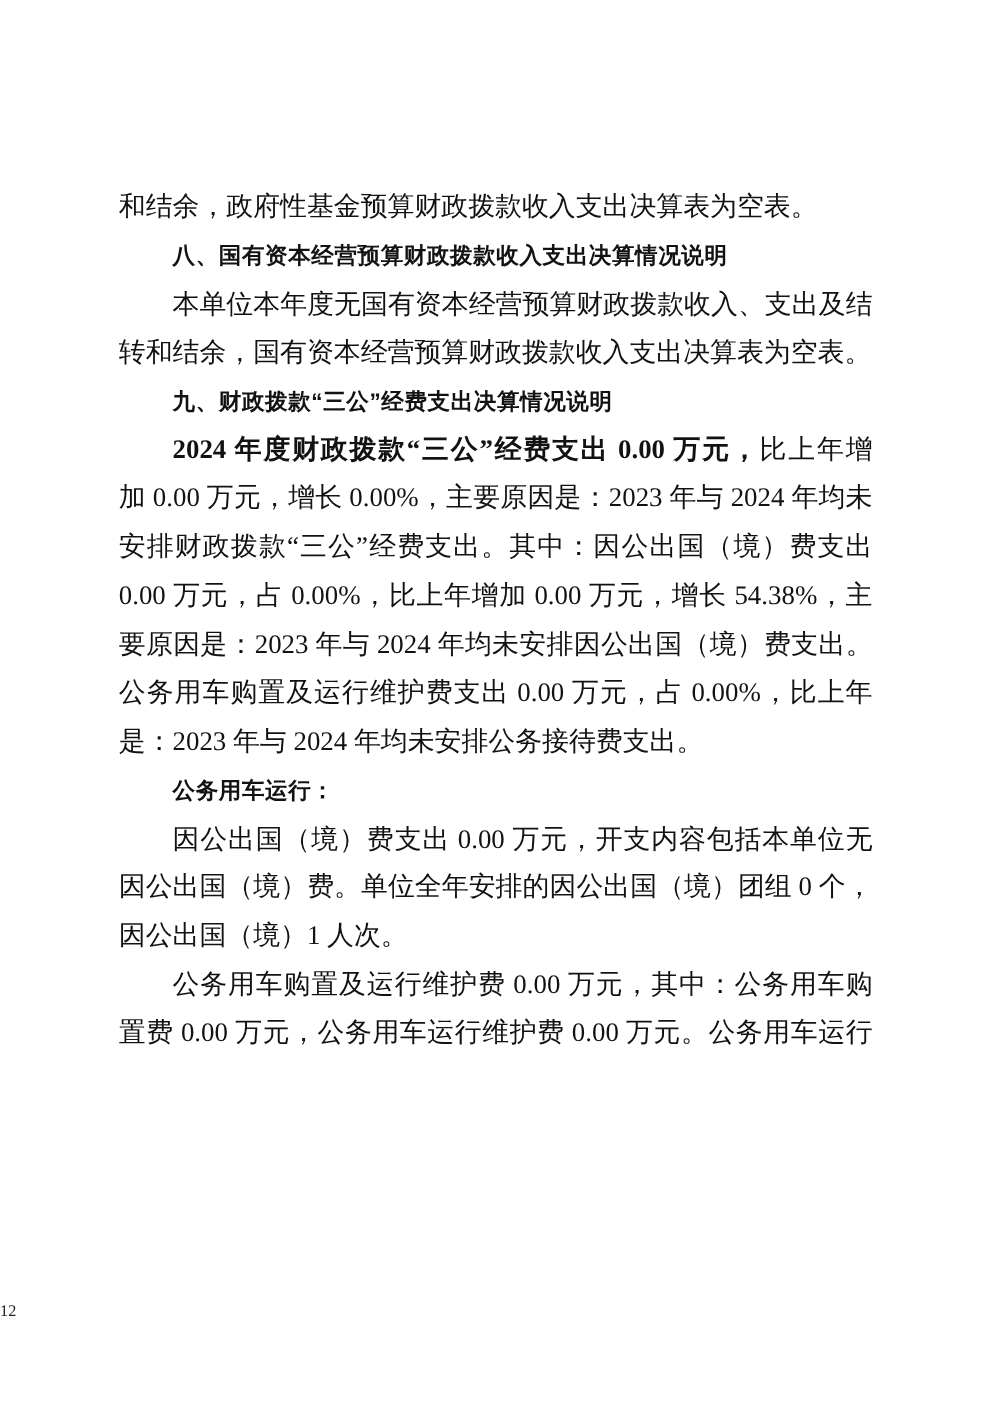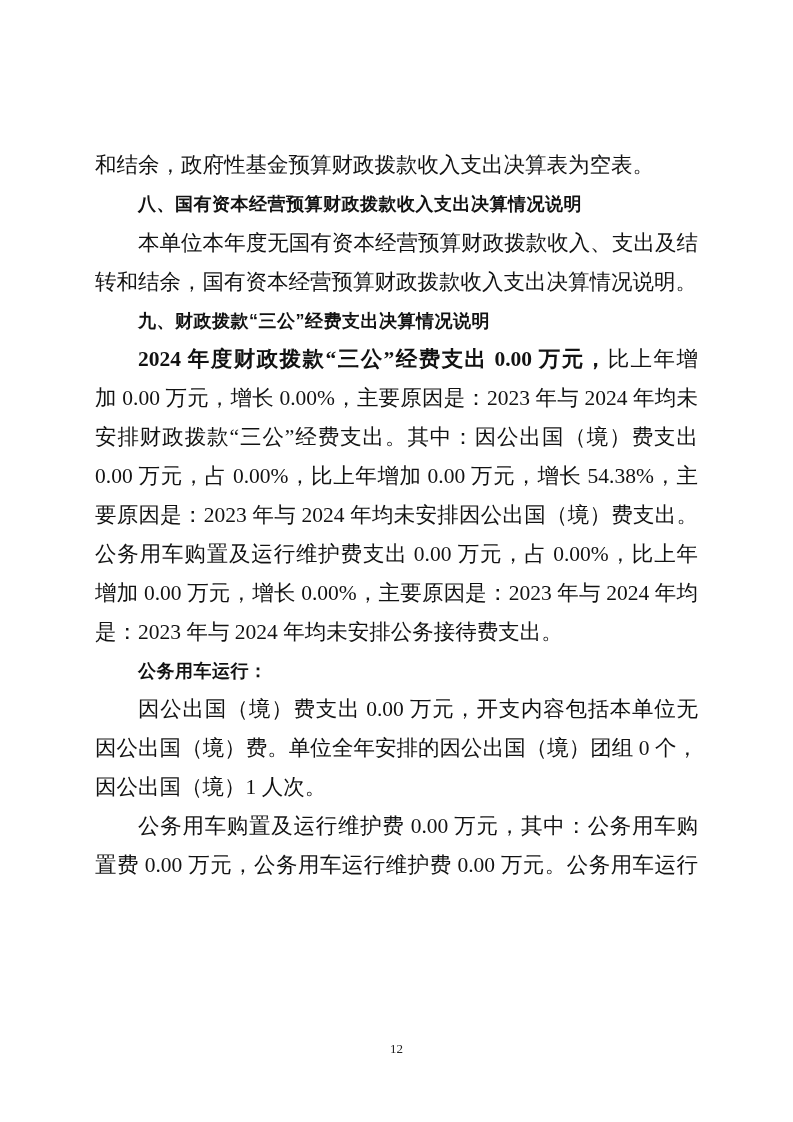--- a/index.html
+++ b/index.html
@@ -44,43 +44,42 @@
     letter-spacing:0.5px;
   }
   .lead-bold{
     font-weight:700;
   }
   .page-number{
     position:absolute;
     left:0;
     right:0;
     top:1041px;
-    text-align:center;
+    text-align:left;
     font-family:"Liberation Serif","DejaVu Serif",serif;
     font-size:13px;
     color:#222;
   }
 </style>
 </head>
 <body>
 
 <div class="page">
   <div class="content">
       <div class="line">和结余，政府性基金预算财政拨款收入支出决算表为空表。</div>
       <div class="heading">八、国有资本经营预算财政拨款收入支出决算情况说明</div>
       <div class="line indent fill">本单位本年度无国有资本经营预算财政拨款收入、支出及结</div>
-      <div class="line">转和结余，国有资本经营预算财政拨款收入支出决算情况说明。</div>
+      <div class="line">转和结余，国有资本经营预算财政拨款收入支出决算表为空表。</div>
       <div class="heading">九、财政拨款“三公”经费支出决算情况说明</div>
       <div class="line indent fill"><span class="lead-bold">2024 年度财政拨款“三公”经费支出 0.00 万元，</span>比上年增</div>
       <div class="line fill">加 0.00 万元，增长 0.00%，主要原因是：2023 年与 2024 年均未</div>
       <div class="line fill">安排财政拨款“三公”经费支出。其中：因公出国（境）费支出</div>
       <div class="line fill">0.00 万元，占 0.00%，比上年增加 0.00 万元，增长 54.38%，主</div>
       <div class="line fill">要原因是：2023 年与 2024 年均未安排因公出国（境）费支出。</div>
       <div class="line fill">公务用车购置及运行维护费支出 0.00 万元，占 0.00%，比上年</div>
-      <div class="line fill">增加 0.00 万元，增长 0.00%，主要原因是：2023 年与 2024 年均</div>
       <div class="line">是：2023 年与 2024 年均未安排公务接待费支出。</div>
       <div class="heading">公务用车运行：</div>
       <div class="line indent fill">因公出国（境）费支出 0.00 万元，开支内容包括本单位无</div>
       <div class="line fill">因公出国（境）费。单位全年安排的因公出国（境）团组 0 个，</div>
       <div class="line">因公出国（境）1 人次。</div>
       <div class="line indent fill">公务用车购置及运行维护费 0.00 万元，其中：公务用车购</div>
       <div class="line fill">置费 0.00 万元，公务用车运行维护费 0.00 万元。公务用车运行</div>
     </div>
   <div class="page-number">12</div>
 </div>

